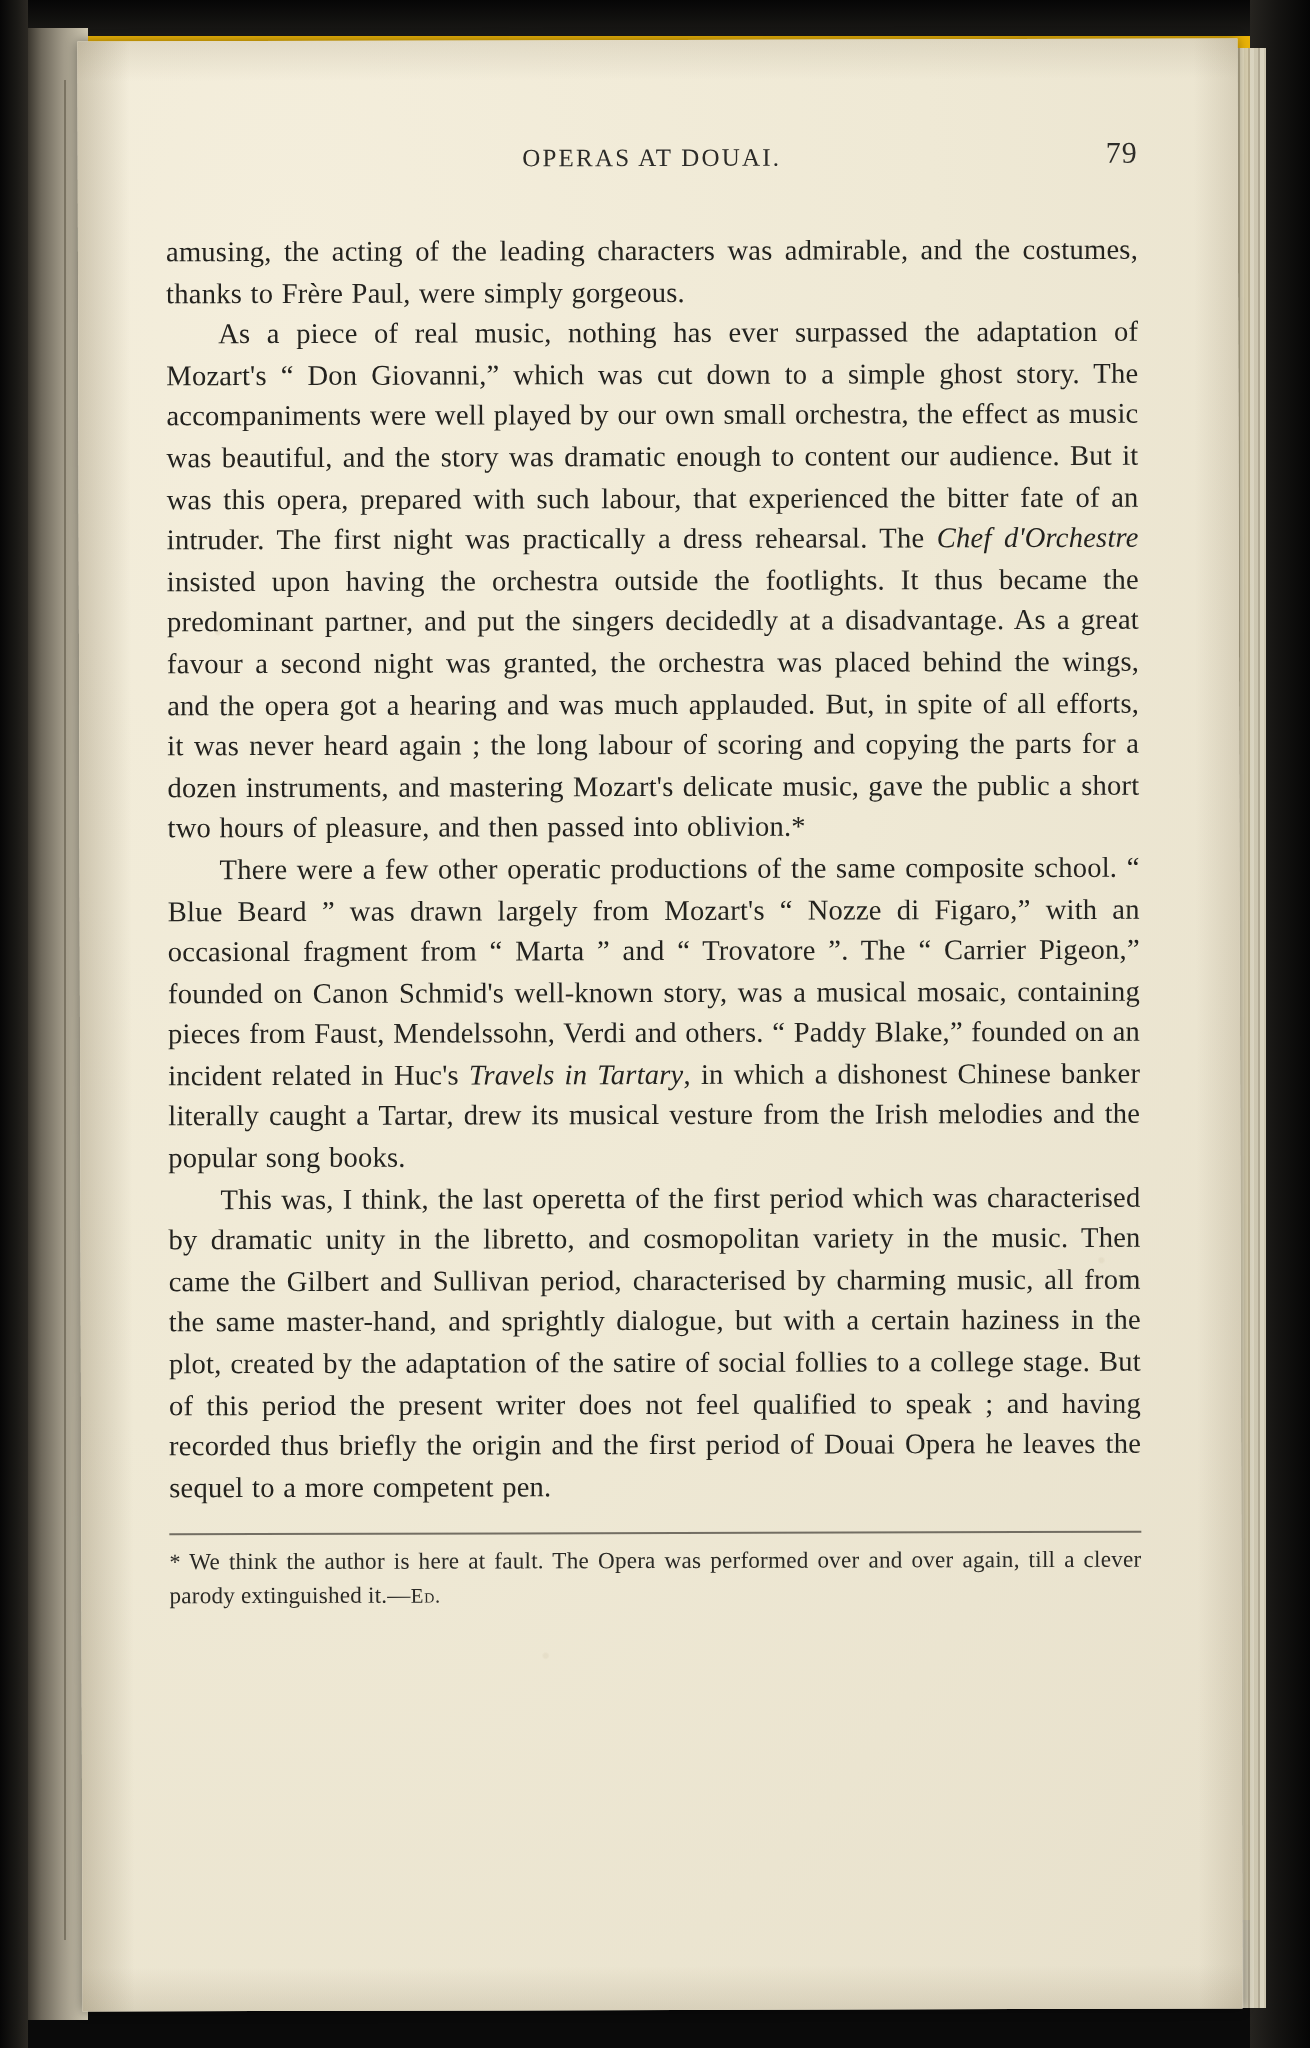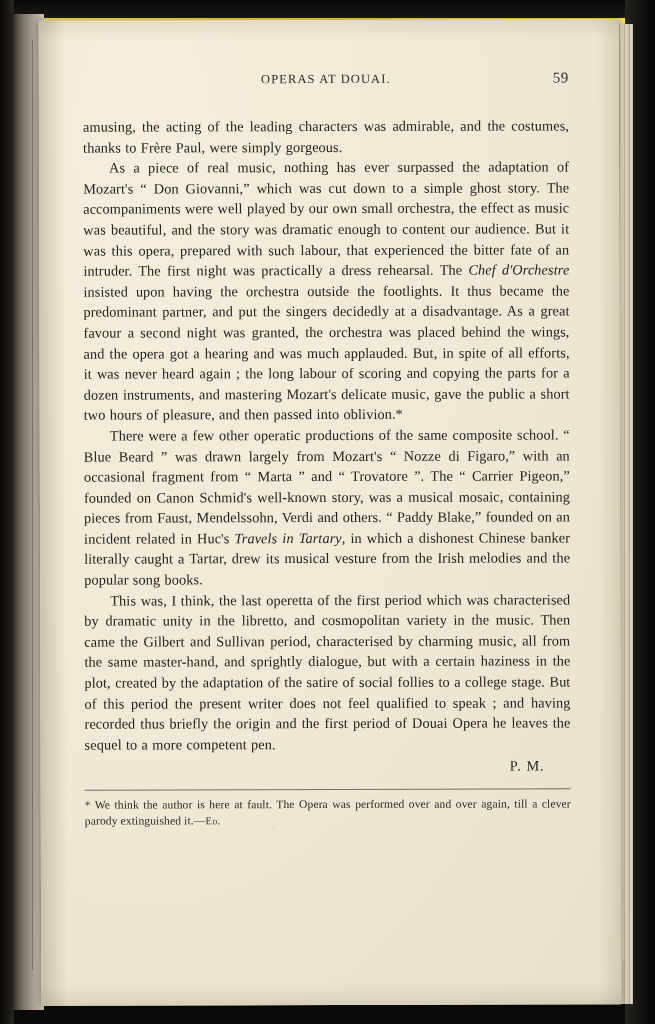--- a/index.html
+++ b/index.html
@@ -12,21 +12,21 @@
     height: 1024px;
     overflow: hidden;
     font-family: "Liberation Serif", serif;
   }
 
   
   #scan {
     position: relative;
     width: 655px;
     height: 984px;
-    background: #fde047;
+    background: #eab308;
   }
 
   
   .edge-left {
     position: absolute;
     left: 0; top: 0;
     width: 14px; height: 1024px;
     background: linear-gradient(90deg,#060606 0%,#1a1916 60%,#2b2823 100%);
   }
   .edge-right {
@@ -200,33 +200,32 @@
   <div class="gutter-line"></div>
   <div class="leaf-stack"></div>
 
   <div class="page skew">
 
     <div class="speckle"></div>
     <div class="corner-shadow"></div>
 
     <div class="running-head">
       <span class="rh-title">OPERAS AT DOUAI.</span>
-      <span class="rh-folio">59</span>
+      <span class="rh-folio">79</span>
     </div>
 
     <div class="page-inner">
 
       <div class="body-text">
         <p>amusing, the acting of the leading characters was admirable, and the costumes, thanks to Frère Paul, were simply gorgeous.</p>
         <p class="indent">As a piece of real music, nothing has ever surpassed the adaptation of Mozart's “ Don Giovanni,” which was cut down to a simple ghost story. The accompaniments were well played by our own small orchestra, the effect as music was beautiful, and the story was dramatic enough to content our audience. But it was this opera, prepared with such labour, that experienced the bitter fate of an intruder. The first night was practically a dress rehearsal. The <em>Chef d'Orchestre</em> insisted upon having the orchestra outside the footlights. It thus became the predominant partner, and put the singers decidedly at a disadvantage. As a great favour a second night was granted, the orchestra was placed behind the wings, and the opera got a hearing and was much applauded. But, in spite of all efforts, it was never heard again ; the long labour of scoring and copying the parts for a dozen instruments, and mastering Mozart's delicate music, gave the public a short two hours of pleasure, and then passed into oblivion.*</p>
         <p class="indent">There were a few other operatic productions of the same composite school. “ Blue Beard ” was drawn largely from Mozart's “ Nozze di Figaro,” with an occasional fragment from “ Marta ” and “ Trovatore ”. The “ Carrier Pigeon,” founded on Canon Schmid's well-known story, was a musical mosaic, containing pieces from Faust, Mendelssohn, Verdi and others. “ Paddy Blake,” founded on an incident related in Huc's <em>Travels in Tartary</em>, in which a dishonest Chinese banker literally caught a Tartar, drew its musical vesture from the Irish melodies and the popular song books.</p>
         <p class="indent">This was, I think, the last operetta of the first period which was characterised by dramatic unity in the libretto, and cosmopolitan variety in the music. Then came the Gilbert and Sullivan period, characterised by charming music, all from the same master-hand, and sprightly dialogue, but with a certain haziness in the plot, created by the adaptation of the satire of social follies to a college stage. But of this period the present writer does not feel qualified to speak ; and having recorded thus briefly the origin and the first period of Douai Opera he leaves the sequel to a more competent pen.</p>
       </div>
 
-      <div class="signature">P. M.</div>
 
       <div class="footnote-rule"></div>
 
       <div class="footnote">
         <span class="fn-mark">*</span>
         <span>We think the author is here at fault.  The Opera was performed over and over again, till a clever parody extinguished it.—</span><span class="ed">Ed.</span>
       </div>
 
     </div>
   </div>

